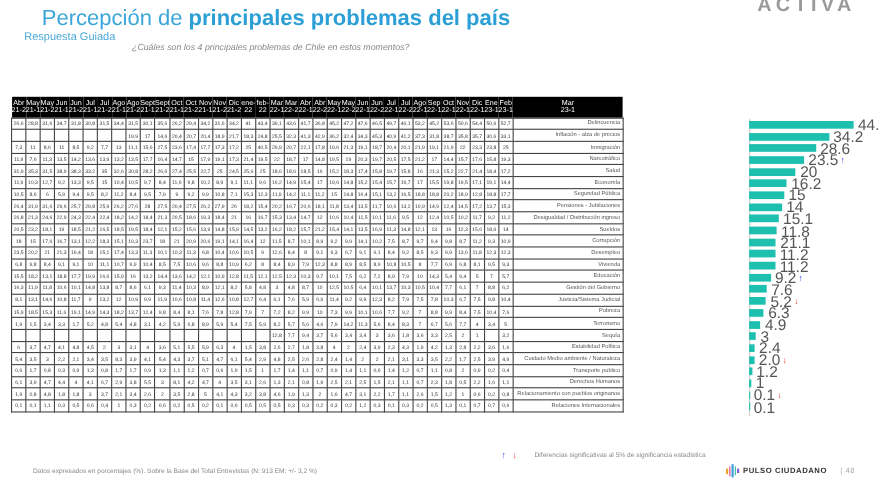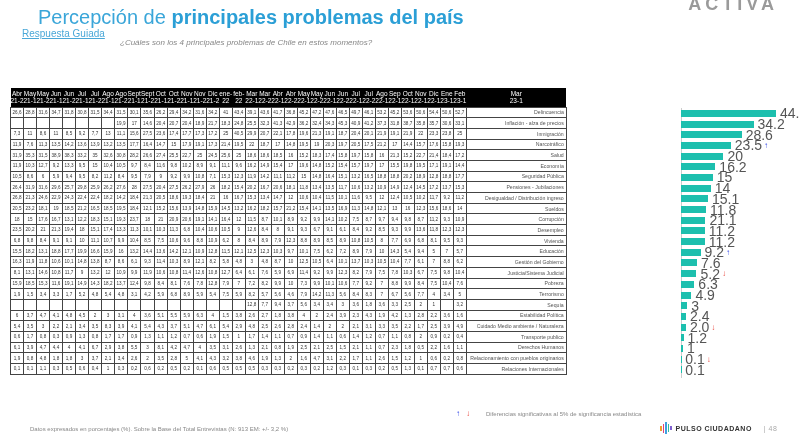--- a/index.html
+++ b/index.html
@@ -1,19 +1,19 @@
 <!DOCTYPE html>
 <html><head>
 <meta charset="utf-8">
 <style>
   * { box-sizing: border-box; margin: 0; padding: 0; }
   body { width: 800px; height: 440px; background: #ffffff; font-family: "Liberation Sans", sans-serif; position: relative; overflow: hidden; }
   .title { position: absolute; left: 38px; top: 6px; font-size: 20px; color: #3aa6d9; font-weight: normal; white-space: nowrap; }
   .title b { font-weight: bold; color: #2b9fd6; }
-  .subtitle { position: absolute; left: 22px; top: 28px; font-size: 10px; color: #4aa8d8; text-decoration: underline; }
+  .subtitle { position: absolute; left: 22px; top: 28px; font-size: 10px; color: #4aa8d8; }
   .question { position: absolute; left: 120px; top: 38px; font-size: 8px; color: #888; font-style: italic; }
   .logo { position: absolute; right: 22px; top: -6px; font-size: 18px; letter-spacing: 4px; color: #9a9a9a; font-weight: bold; }
   .tbl-wrap { position: absolute; left: 10px; top: 88px; }
   table { border-collapse: collapse; table-layout: fixed; }
   th { background: #000; color: #fff; font-size: 6.5px; font-weight: normal; line-height: 7px; padding: 1px 0; height: 19px; text-align: center; width: 13px; }
   th.lab { width: 100px; }
   td { border: 1px solid #444; font-size: 4.6px; color: #333; height: 10.7px; text-align: center; padding: 0; width: 13px; overflow: hidden; white-space: nowrap; }
   td.lab { width: 100px; text-align: right; padding-right: 2px; font-size: 5.2px; color: #555; }
   .bars { position: absolute; left: 681px; top: 108px; }
   .bar-row { height: 10.7px; display: flex; align-items: center; white-space: nowrap; }

